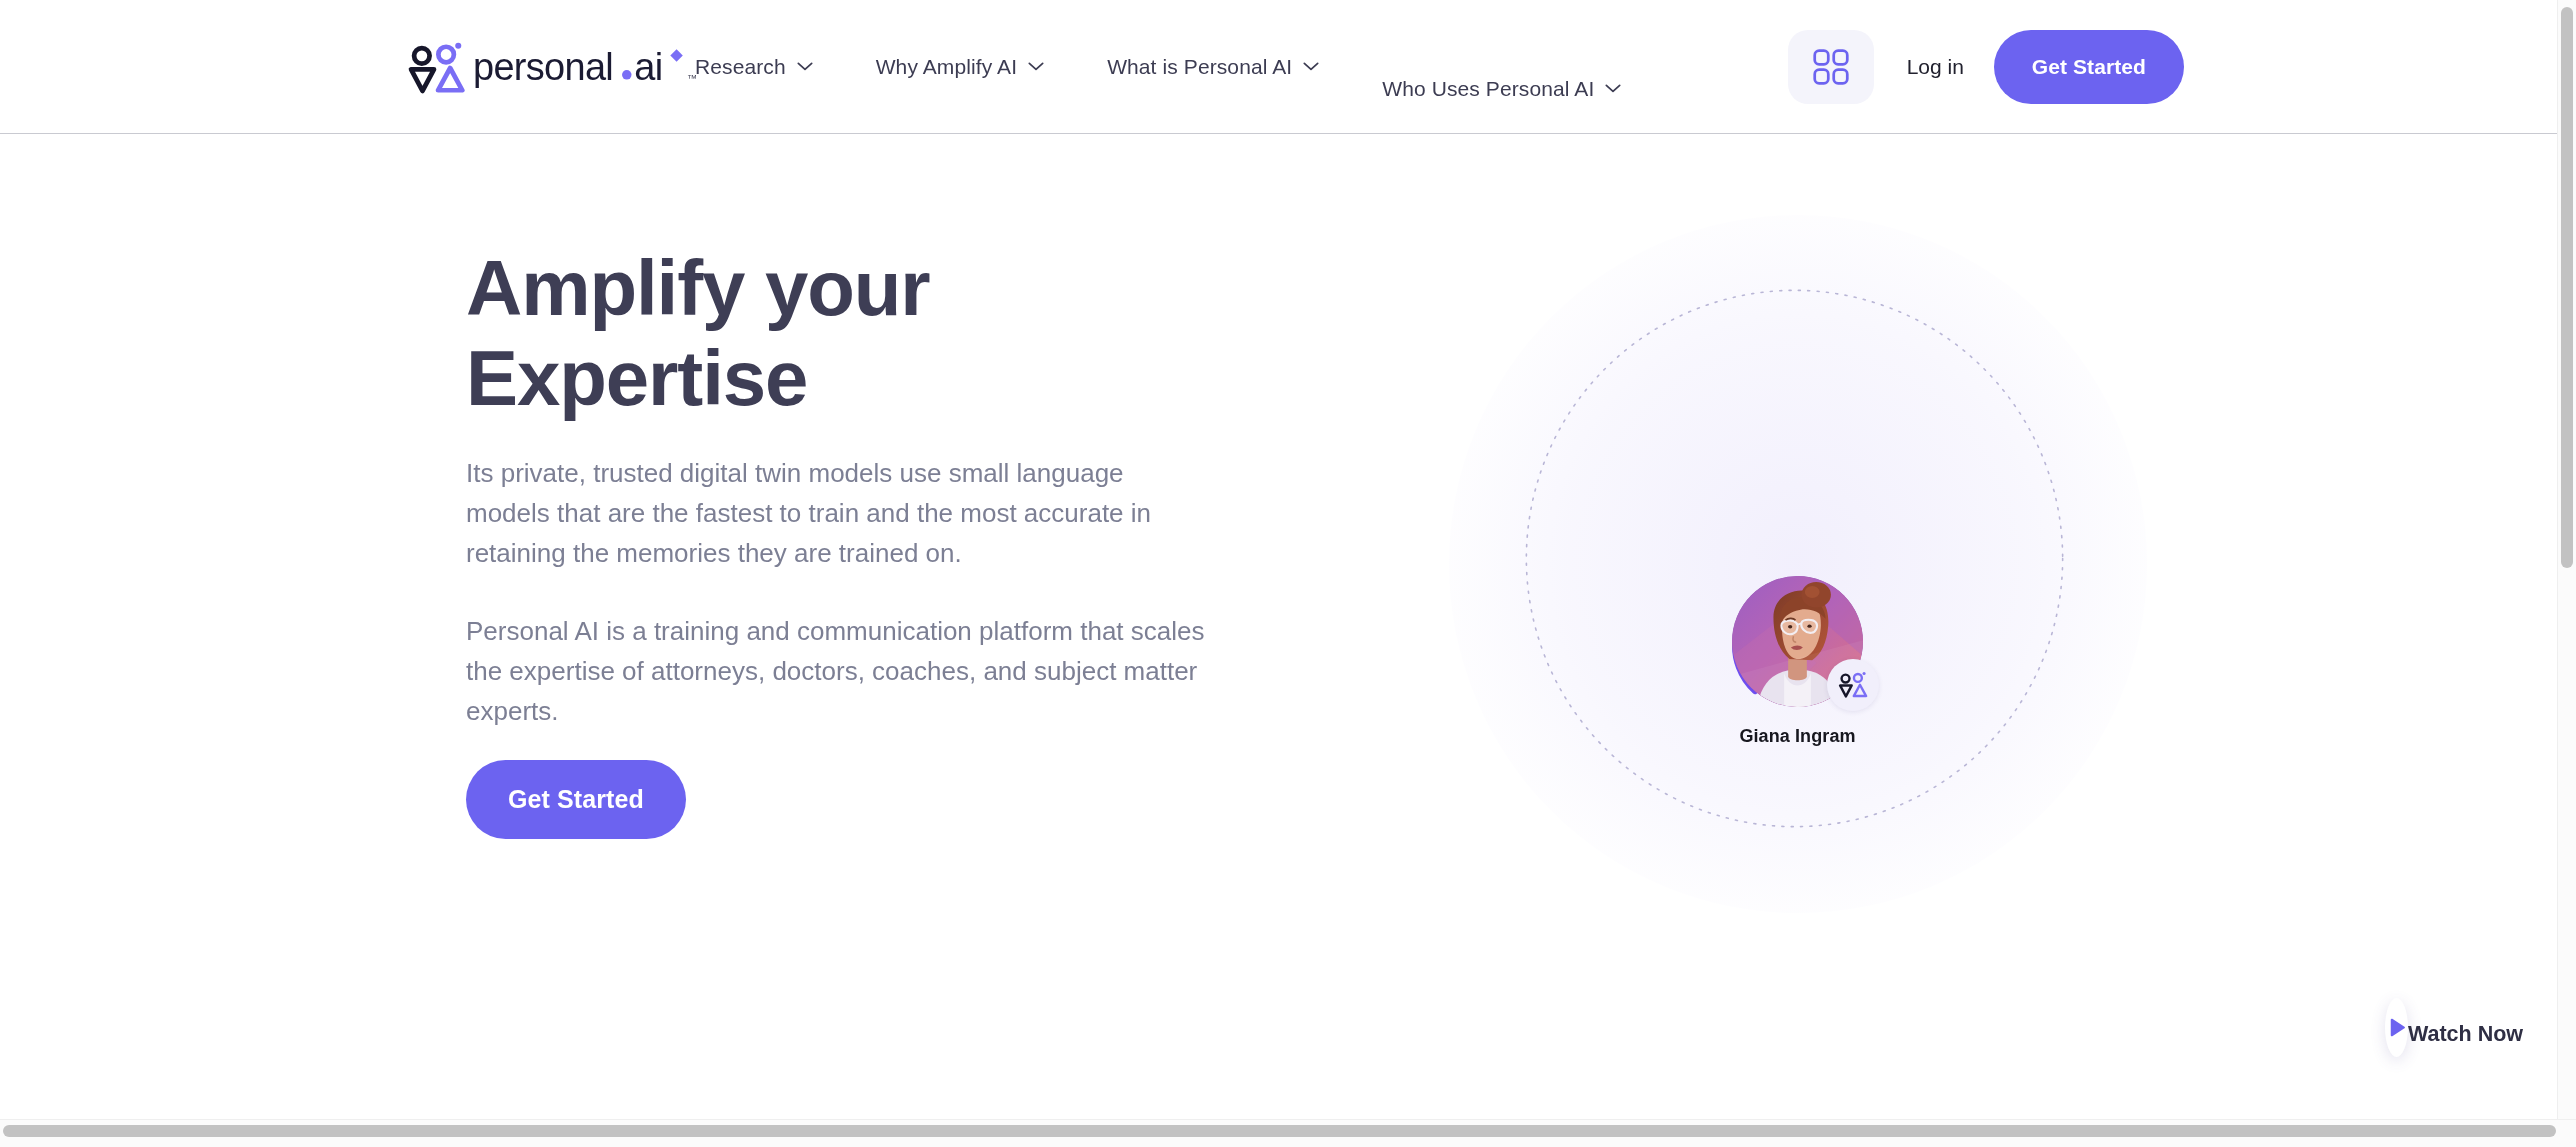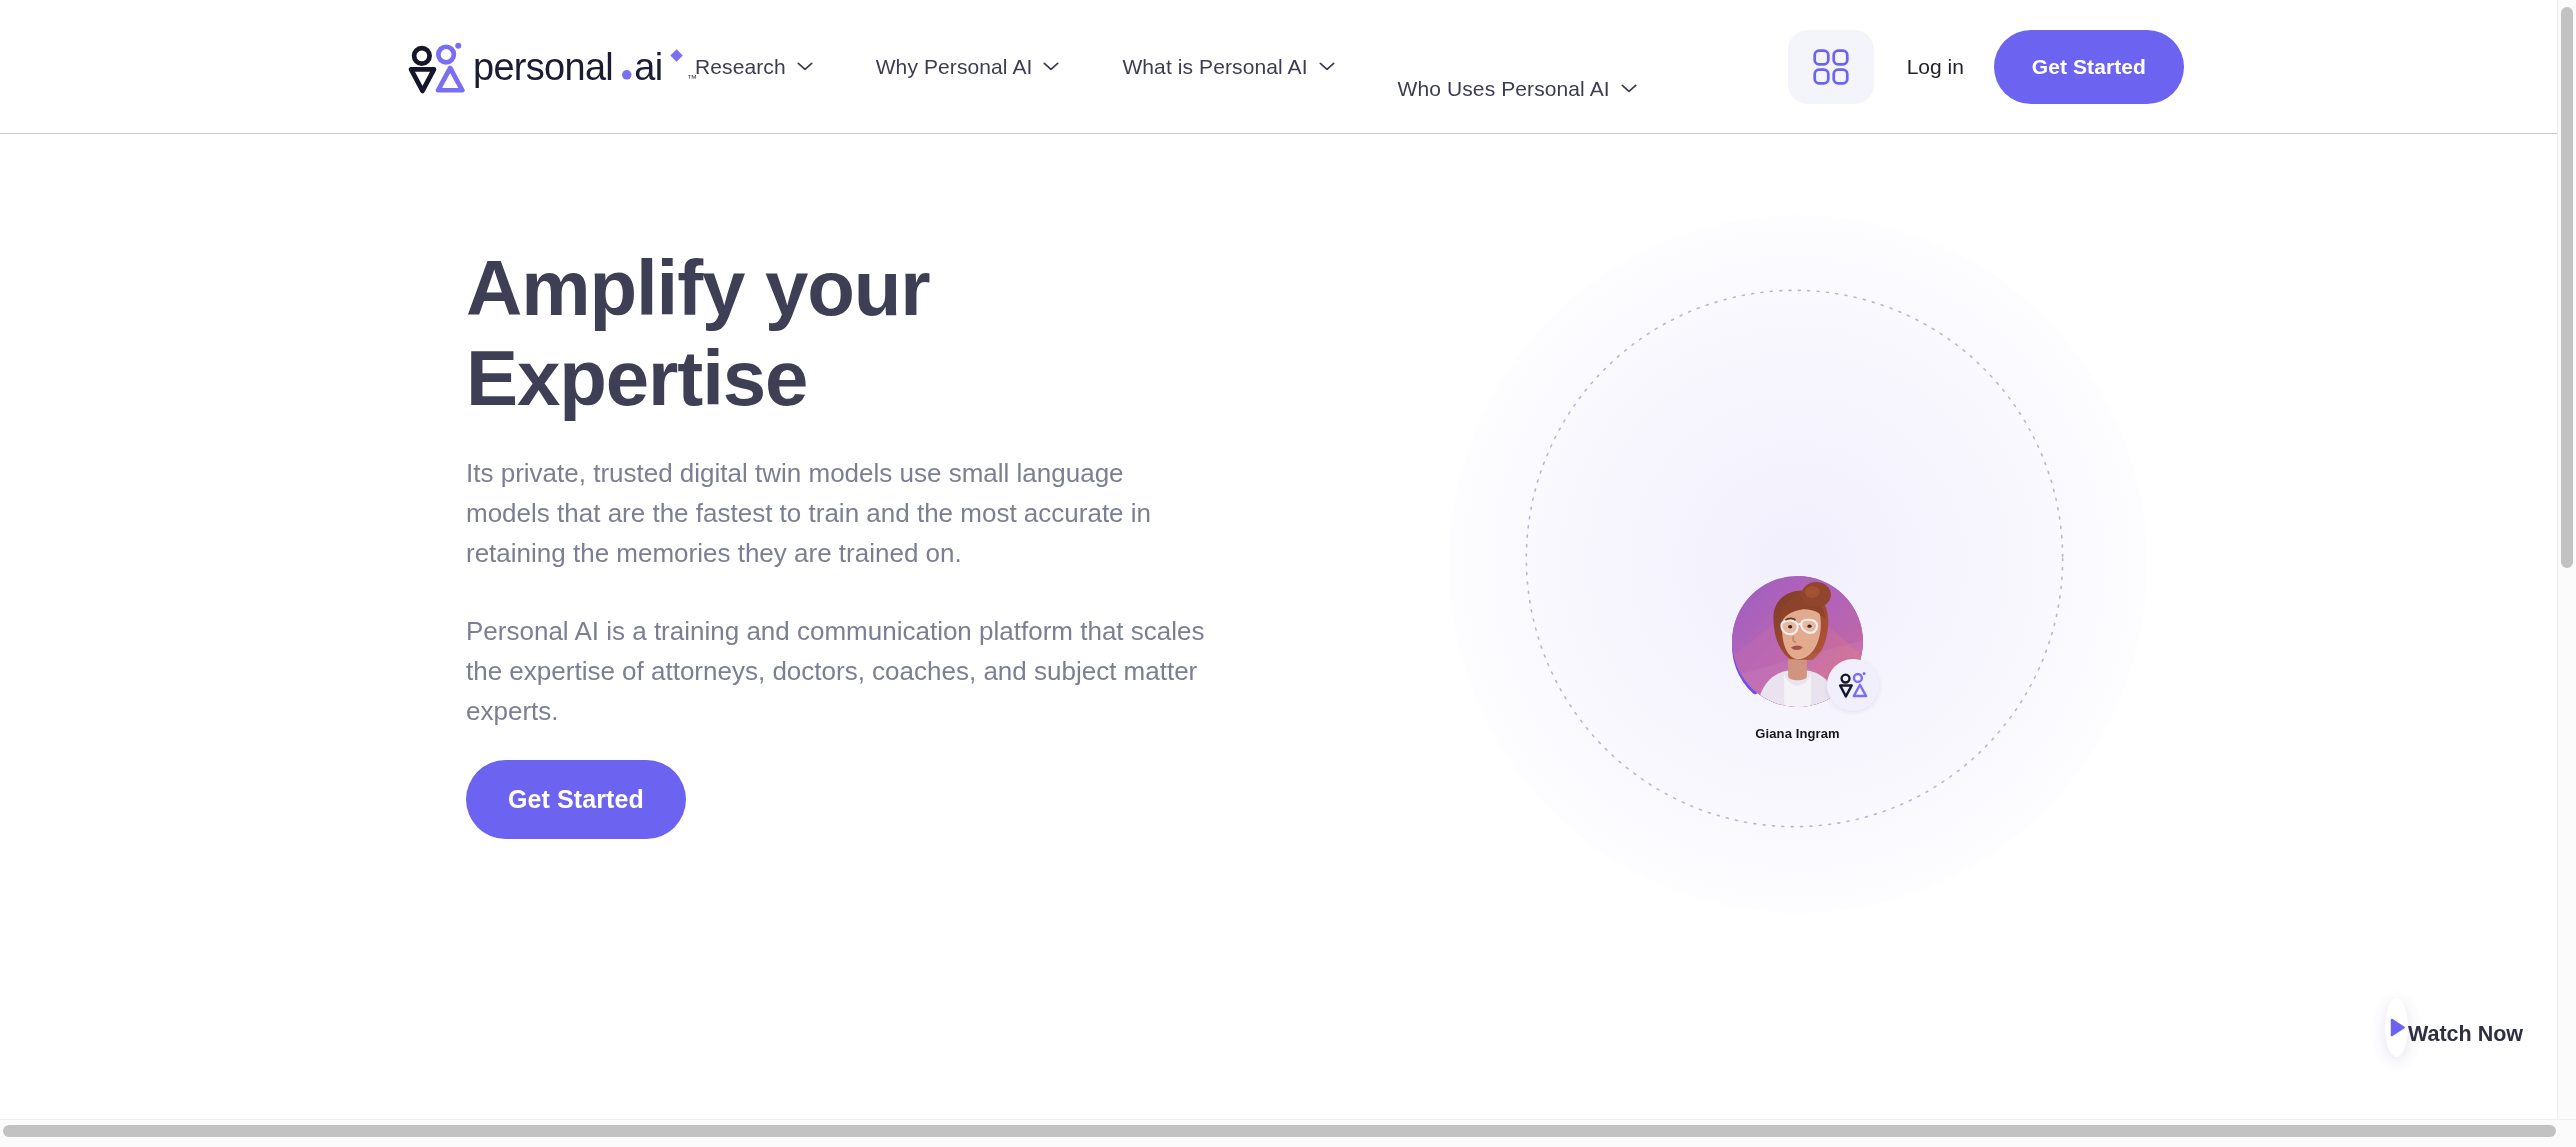--- a/index.html
+++ b/index.html
@@ -271,21 +271,21 @@
     background: #f1effb;
     display: flex;
     align-items: center;
     justify-content: center;
     box-shadow: 0 1.3px 5.4px rgba(60,50,120,0.10);
   }
   #avatar-badge svg { width: 29.5px; height: 27.5px; display: block; }
 
   #avatar-name {
     margin-top: 19px;
-    font-size: 13px;
+    font-size: 18px;
     font-weight: 700;
     color: #17171f;
     letter-spacing: 0.1px;
     white-space: nowrap;
   }
 
   
   #watch-now {
     position: absolute;
     left: 2385px;
@@ -395,21 +395,21 @@
           <div class="nav-item">
             <span class="nav-label">Research</span>
             <span>
               <svg class="chev" viewBox="0 0 24 14" fill="none" xmlns="http://www.w3.org/2000/svg">
                 <path d="M2 2 L12 11 L22 2" stroke="#3c3c52" stroke-width="2.6" stroke-linecap="round" stroke-linejoin="round"></path>
               </svg>
             </span>
           </div>
 
           <div class="nav-item">
-            <span class="nav-label">Why Personal AI</span>
+            <span class="nav-label">Why Amplify AI</span>
             <span>
               <svg class="chev" viewBox="0 0 24 14" fill="none" xmlns="http://www.w3.org/2000/svg">
                 <path d="M2 2 L12 11 L22 2" stroke="#3c3c52" stroke-width="2.6" stroke-linecap="round" stroke-linejoin="round"></path>
               </svg>
             </span>
           </div>
 
           <div class="nav-item">
             <span class="nav-label">What is Personal AI</span>
             <span>

